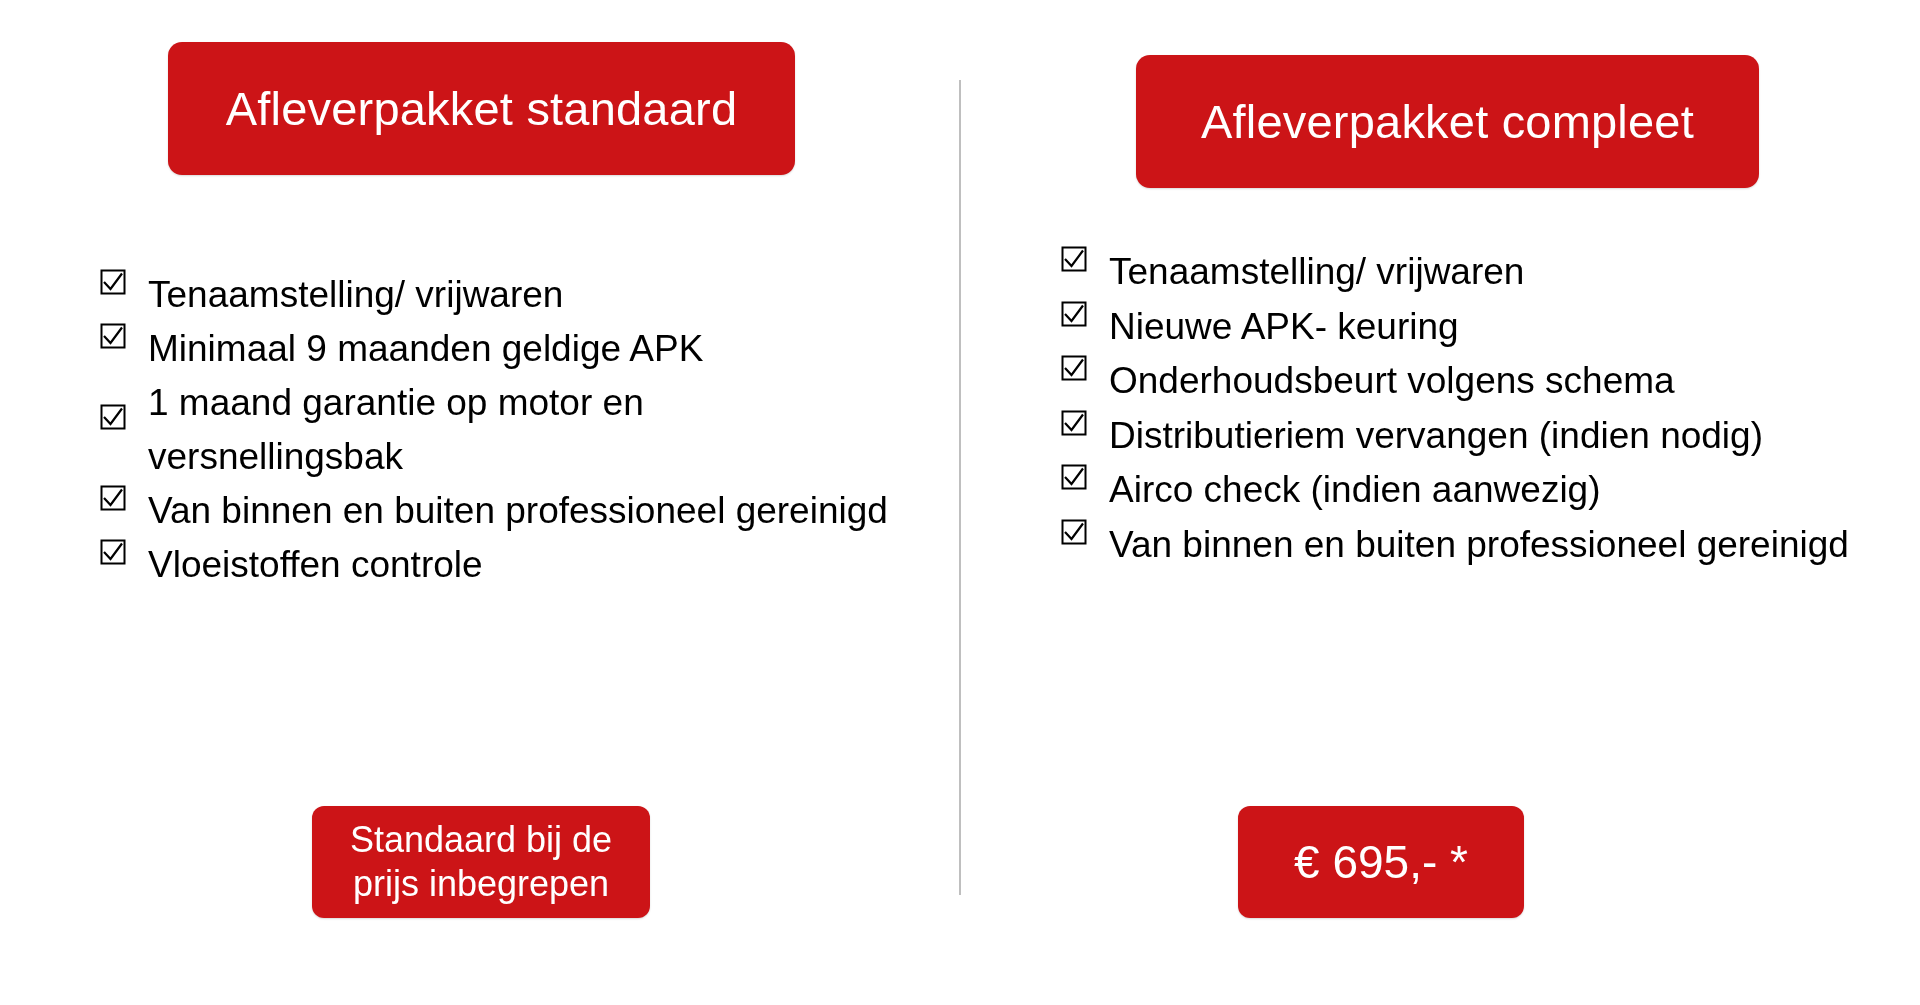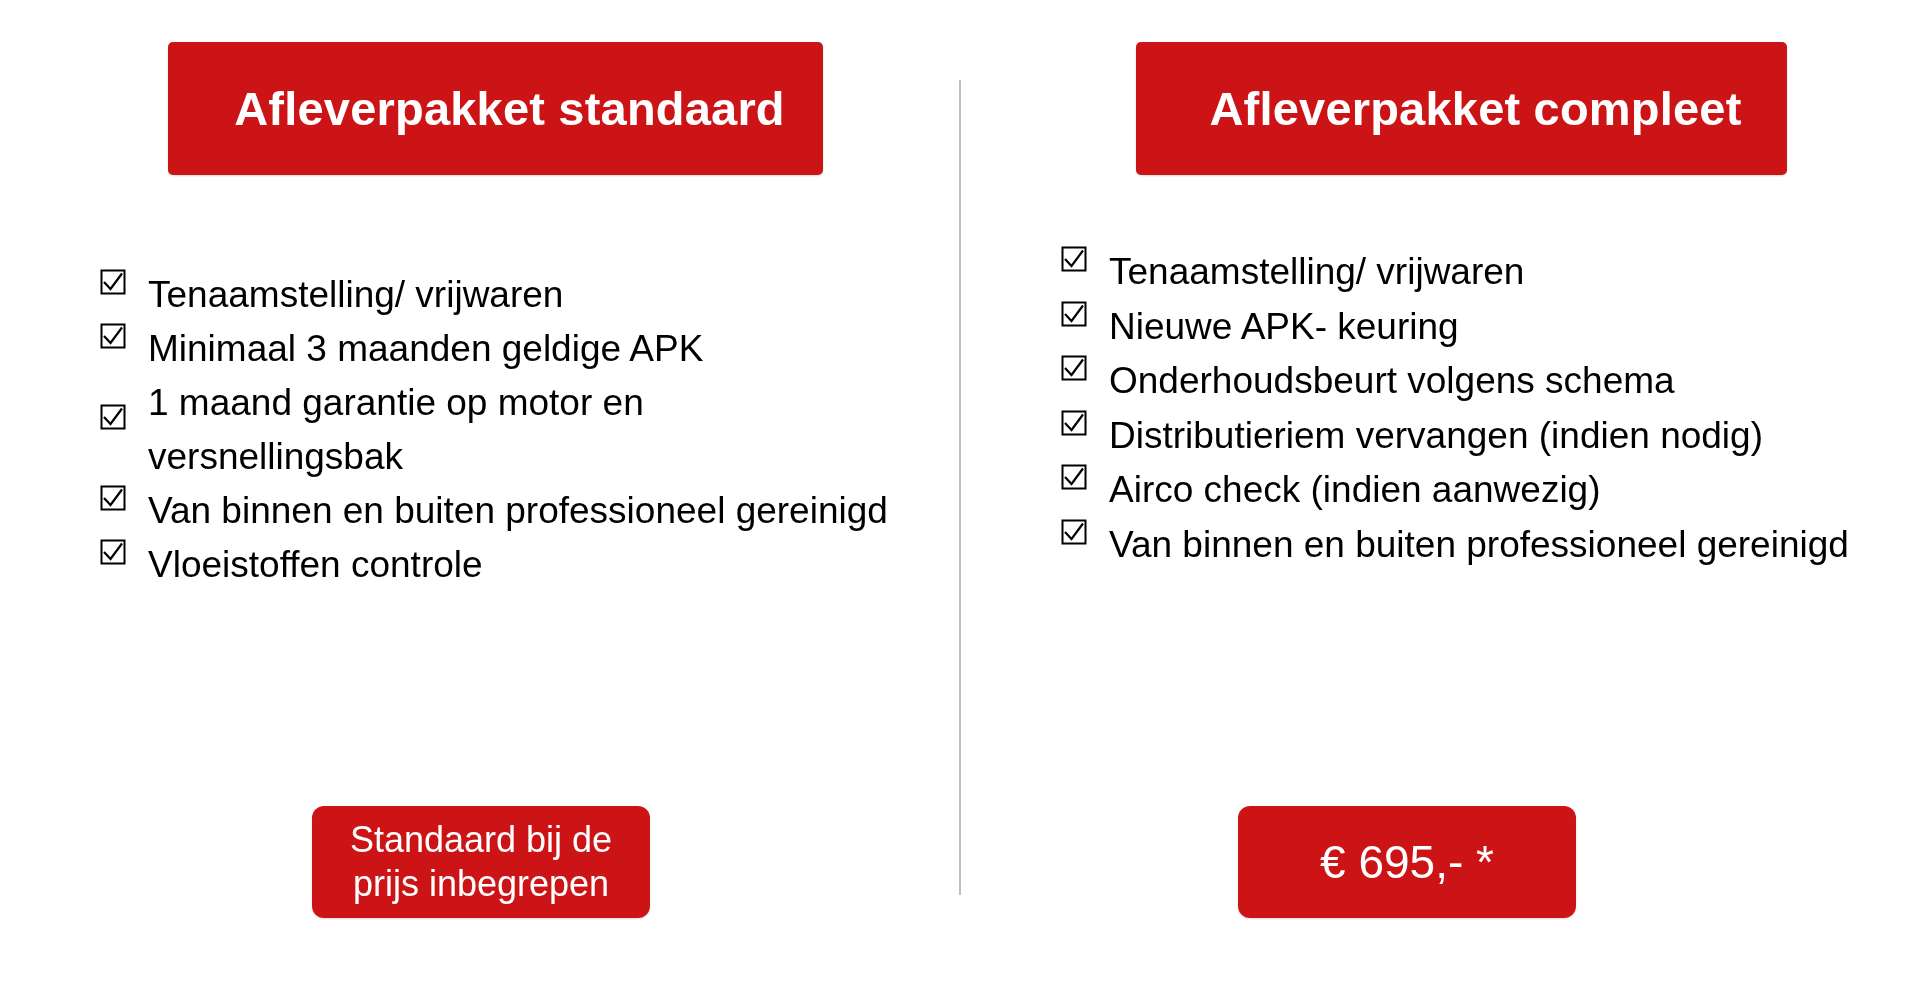--- a/index.html
+++ b/index.html
@@ -37,42 +37,42 @@
     left: 0;
     width: 959px;
   }
   .col-right {
     left: 961px;
     width: 959px;
   }
   .pill {
     position: absolute;
     background: #cc1417;
-    border-radius: 5px;
+    border-radius: 14px;
     display: flex;
     align-items: center;
     justify-content: center;
     color: #ffffff;
-    font-weight: bold;
+    font-weight: normal;
     box-shadow: 0 1px 2px rgba(0,0,0,0.15);
-    padding-left: 28px;
   }
   .header-pill {
     top: 42px;
     height: 133px;
     font-size: 47px;
     letter-spacing: 0.2px;
   }
   .header-pill.left {
     left: 168px;
     width: 627px;
   }
   .header-pill.right {
     left: 175px;
     width: 623px;
+    margin-top: 13px;
   }
   .list {
     position: absolute;
     list-style: none;
     margin: 0;
     padding: 0;
   }
   .list.left {
     left: 100px;
     top: 268px;
@@ -126,21 +126,21 @@
   .cta-left {
     left: 312px;
     top: 806px;
     width: 338px;
     height: 112px;
     border-radius: 12px;
   }
   .cta-right {
     left: 277px;
     top: 806px;
-    width: 338px;
+    width: 286px;
     height: 112px;
     border-radius: 12px;
     font-size: 46px;
   }
   .footnote {
     position: absolute;
     left: 101px;
     top: 965px;
     font-size: 19px;
     font-weight: bold;
@@ -169,21 +169,21 @@
         </span>
         <span class="li-text">Tenaamstelling/ vrijwaren</span>
       </li>
       <li>
         <span class="check">
           <svg width="26" height="26" viewBox="0 0 26 26">
             <rect x="1.5" y="1.5" width="23" height="23" fill="none" stroke="#000" stroke-width="2"></rect>
             <path d="M4 13 L10.5 20 L22 4.5" fill="none" stroke="#000" stroke-width="2.2"></path>
           </svg>
         </span>
-        <span class="li-text">Minimaal 3 maanden geldige APK</span>
+        <span class="li-text">Minimaal 9 maanden geldige APK</span>
       </li>
       <li>
         <span class="check">
           <svg width="26" height="26" viewBox="0 0 26 26">
             <rect x="1.5" y="1.5" width="23" height="23" fill="none" stroke="#000" stroke-width="2"></rect>
             <path d="M4 13 L10.5 20 L22 4.5" fill="none" stroke="#000" stroke-width="2.2"></path>
           </svg>
         </span>
         <span class="li-text">1 maand garantie op motor en versnellingsbak</span>
       </li>

